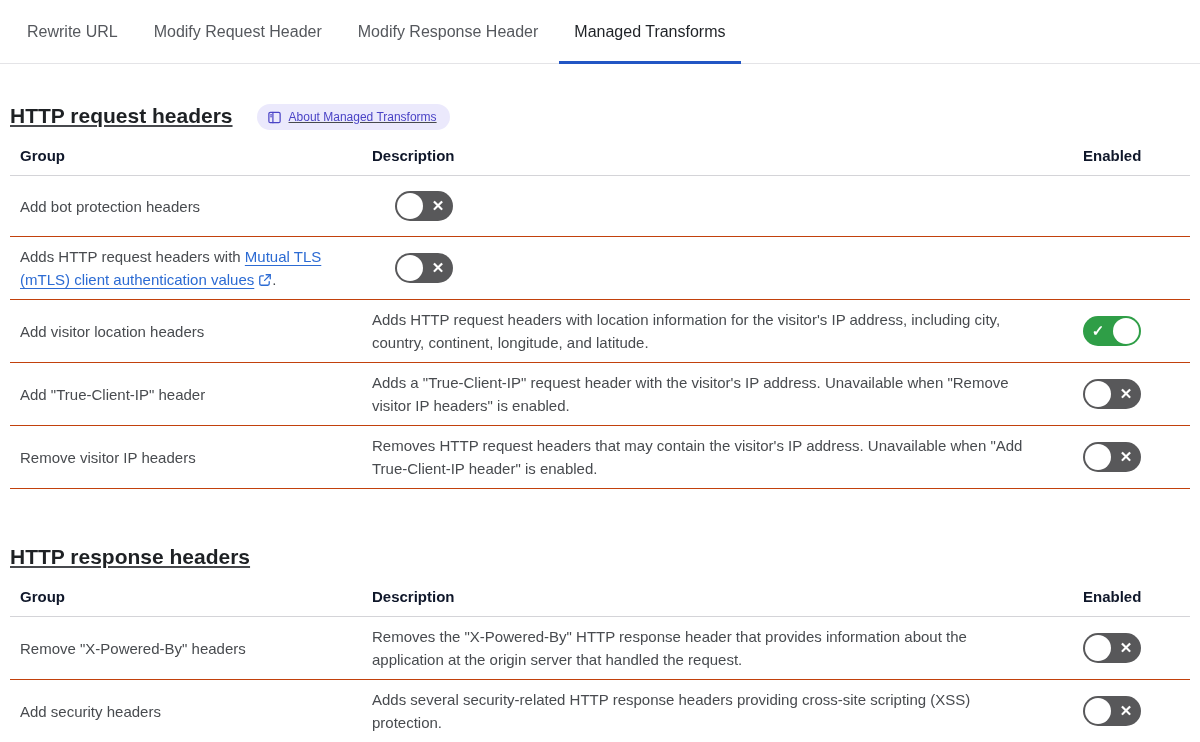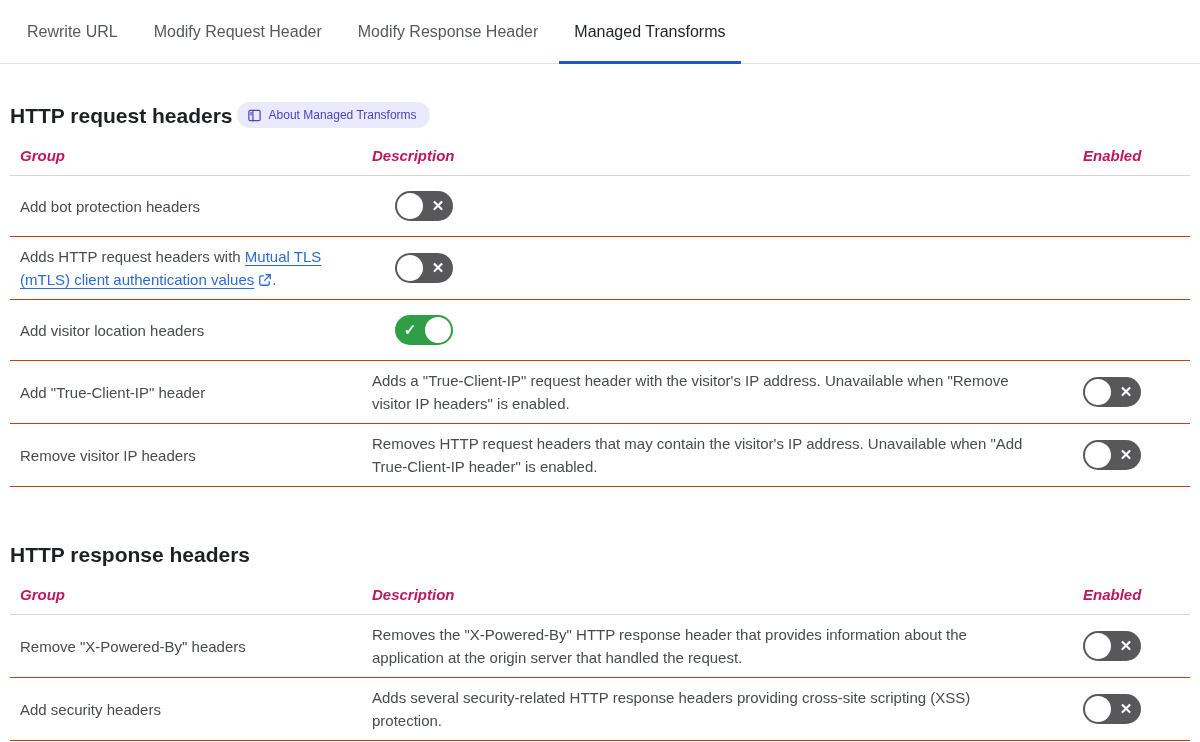--- a/index.html
+++ b/index.html
@@ -23,21 +23,21 @@
     font-size: 16px; color: #55585d; cursor: pointer; white-space: nowrap;
   }
   .tab.active { color: #1f2226; font-weight: 400; }
   .tab.active::after {
     content: ""; position: absolute; left: 0; right: 0; bottom: -1px;
     height: 3px; background: var(--accent-blue);
   }
 
   
   .section { margin: 0 10px; }
-  .section-head { display: flex; align-items: flex-start; gap: 4px; margin-top: 38px; }
+  .section-head { display: flex; align-items: flex-end; gap: 24px; margin-top: 38px; text-decoration: underline; }
   .section-head.second { margin-top: 54px; }
   .section-title { margin: 0; font-size: 21px; line-height: 28px; font-weight: 700; color: #1e2124; }
 
   .badge {
     display: inline-flex; align-items: center; gap: 7px;
     background: var(--badge-bg); color: var(--badge-text);
     font-size: 12px; line-height: 16px;
     padding: 5px 13px 5px 10px; border-radius: 999px;
     text-decoration: none; cursor: pointer;
   }
@@ -45,21 +45,21 @@
 
   
   .thead, .row {
     display: grid;
     grid-template-columns: 352px 1fr 140px;
     align-items: center;
   }
   .thead {
     padding: 17px 0 11px;
     border-bottom: 1px solid #d4d4d8;
-    font-size: 15px; font-weight: 700; color: #be185d; font-style: italic;
+    font-size: 15px; font-weight: 700; color: #0f172a;
   }
   .row {
     padding: 8px 0; min-height: 61px;
     border-bottom: 1px solid #c2410c;
     font-size: 15px; line-height: 23px; color: #484b4f;
   }
   .cell-group   { padding: 0 10px; }
   .cell-desc    { padding: 0 8px 0 10px; }
   .cell-enabled { padding-left: 33px; }
 
@@ -138,20 +138,23 @@
     <div class="cell-enabled">
       <button class="toggle off" role="switch" aria-checked="false">
         <span class="mark">✕</span>
           <span class="knob"></span>
       </button>
     </div>
   </div>
 
   <div class="row">
     <div class="cell-group">Add visitor location headers</div>
+    <div class="cell-desc">
+      <span>Adds HTTP request headers with location information for the visitor's IP address, including city, country, continent, longitude, and latitude.</span>
+    </div>
     <div class="cell-enabled">
       <button class="toggle on" role="switch" aria-checked="true">
         <span class="mark">✓</span>
           <span class="knob"></span>
       </button>
     </div>
   </div>
 
   <div class="row">
     <div class="cell-group">Add "True-Client-IP" header</div>

